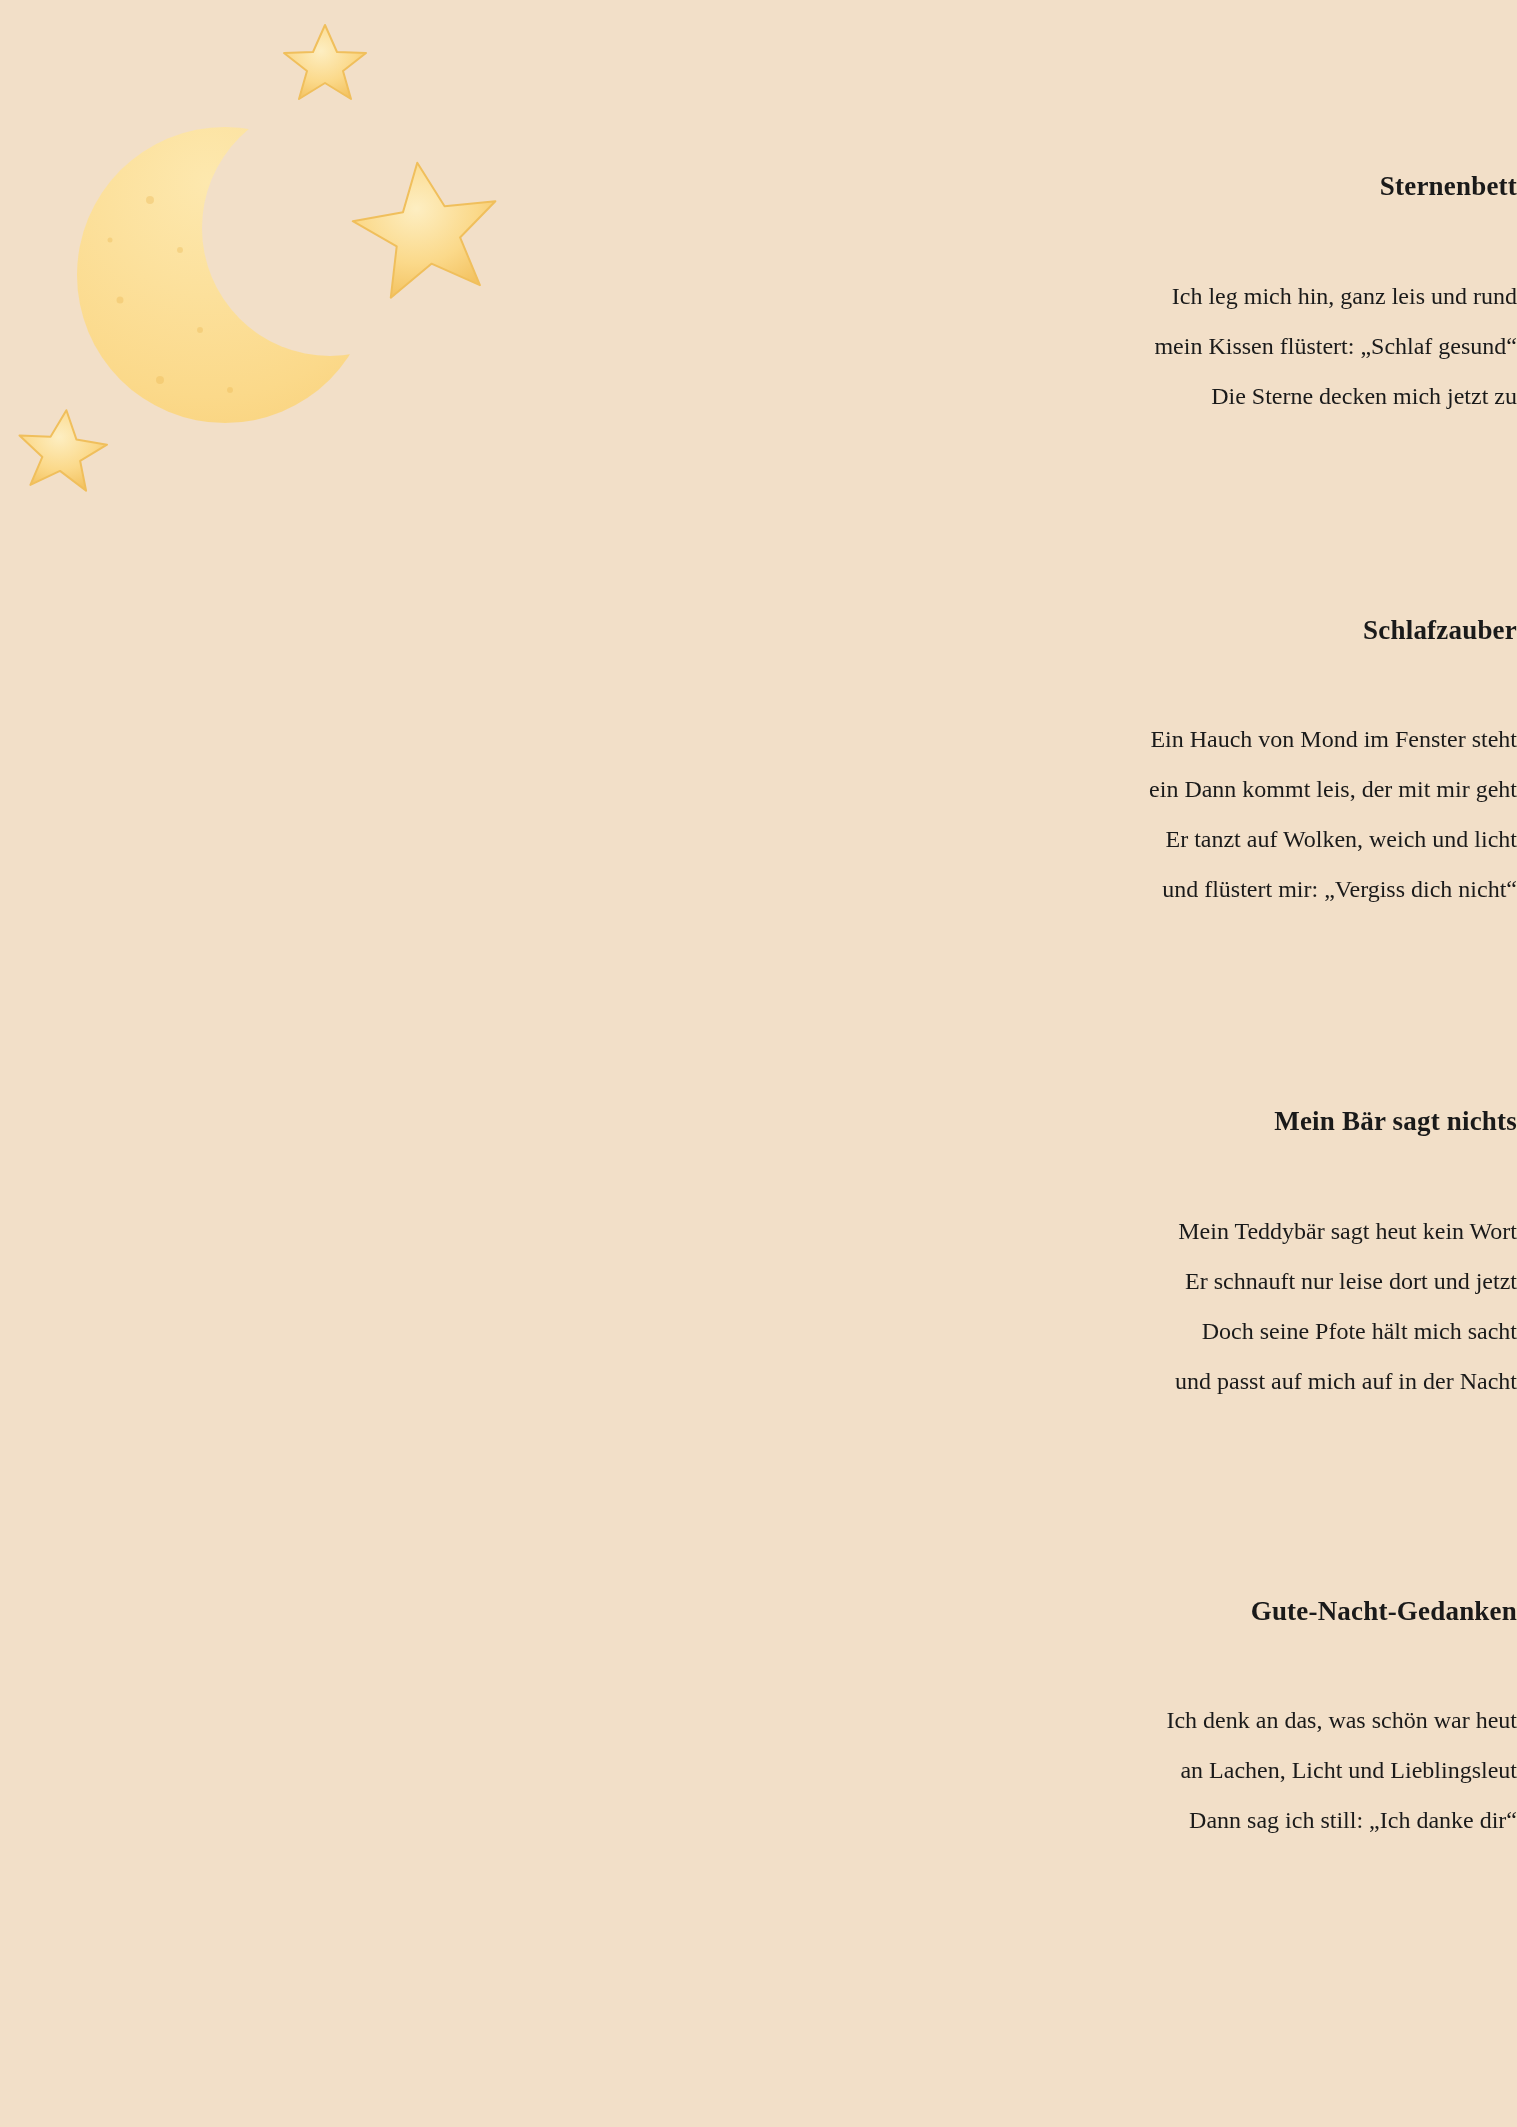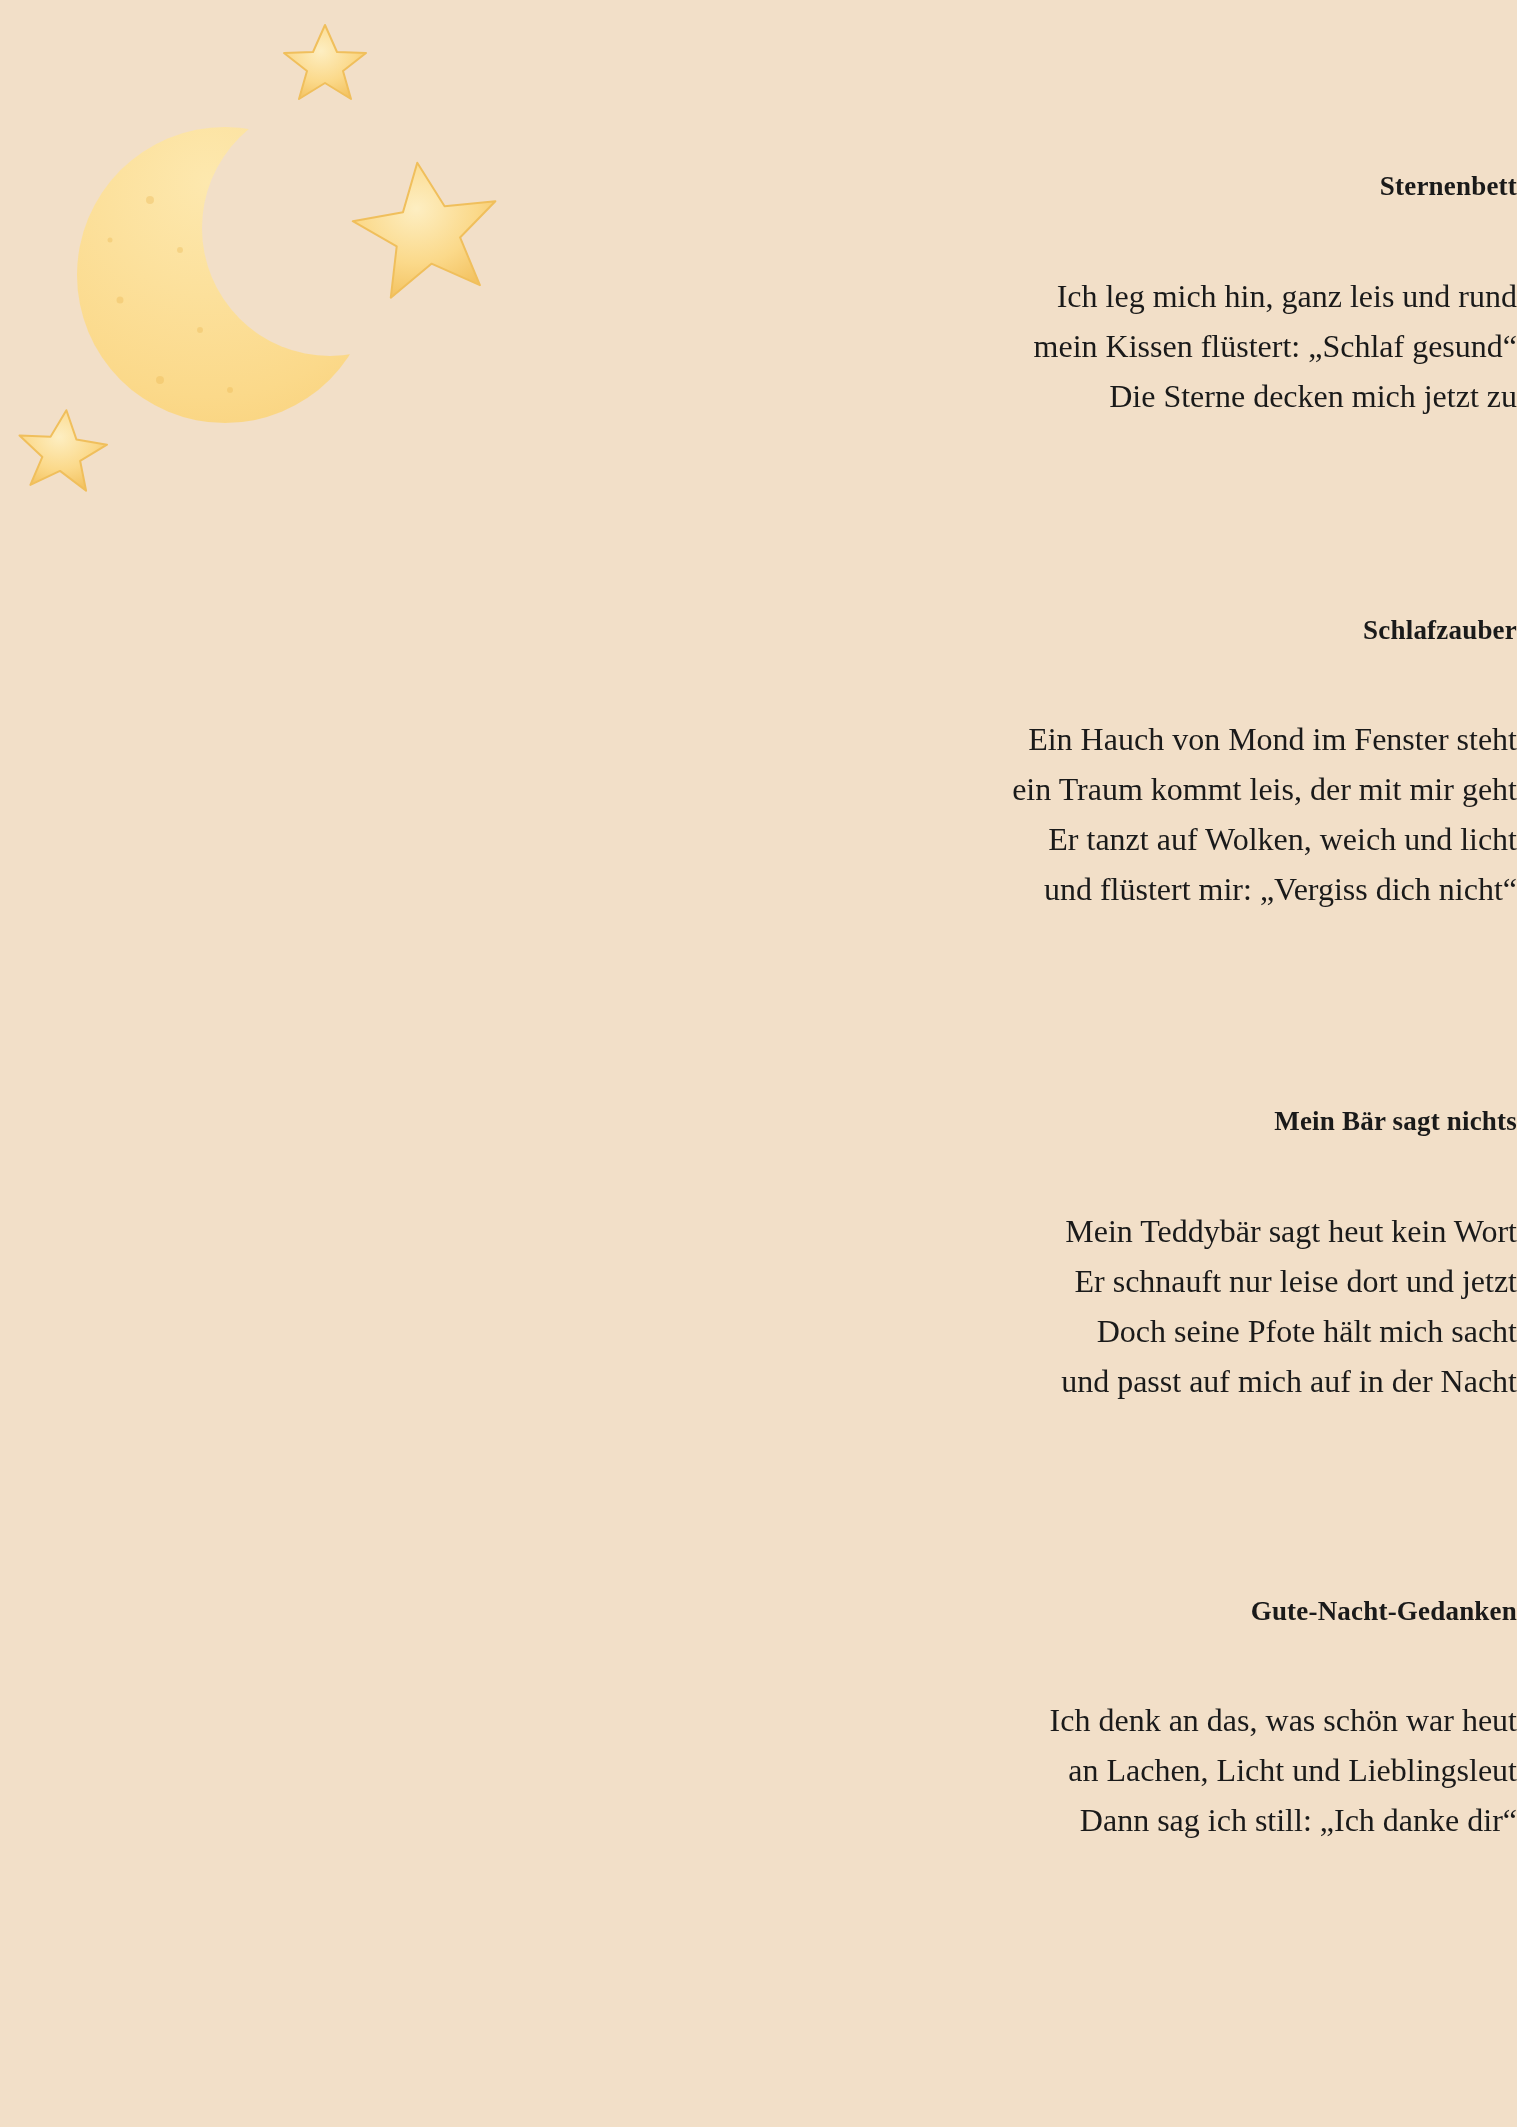--- a/index.html
+++ b/index.html
@@ -46,21 +46,21 @@
   }
 
   .poem-title {
     font-weight: bold;
     font-size: 27px;
     letter-spacing: 0.2px;
     line-height: 1.2;
   }
 
   .poem-lines {
-    font-size: 32px;
+    font-size: 24px;
     line-height: 50px;
   }
 
   .poem-line {
     white-space: pre;
   }
 
   
   #poem-0 { padding-top: 148px; }
   #poem-0 .poem-lines { padding-top: 46px; }
@@ -135,21 +135,21 @@
         <div class="poem-line">Ich leg mich hin, ganz leis und rund</div>
         <div class="poem-line">mein Kissen flüstert: „Schlaf gesund“</div>
         <div class="poem-line">Die Sterne decken mich jetzt zu</div>
       </div>
     </section>
 
     <section class="poem" id="poem-1">
       <h2 class="poem-title">Schlafzauber</h2>
       <div class="poem-lines">
         <div class="poem-line">Ein Hauch von Mond im Fenster steht</div>
-        <div class="poem-line">ein Traum kommt leis, der mit mir geht</div>
+        <div class="poem-line">ein Dann kommt leis, der mit mir geht</div>
         <div class="poem-line">Er tanzt auf Wolken, weich und licht</div>
         <div class="poem-line">und flüstert mir: „Vergiss dich nicht“</div>
       </div>
     </section>
 
     <section class="poem" id="poem-2">
       <h2 class="poem-title">Mein Bär sagt nichts</h2>
       <div class="poem-lines">
         <div class="poem-line">Mein Teddybär sagt heut kein Wort</div>
         <div class="poem-line">Er schnauft nur leise dort und jetzt</div>

